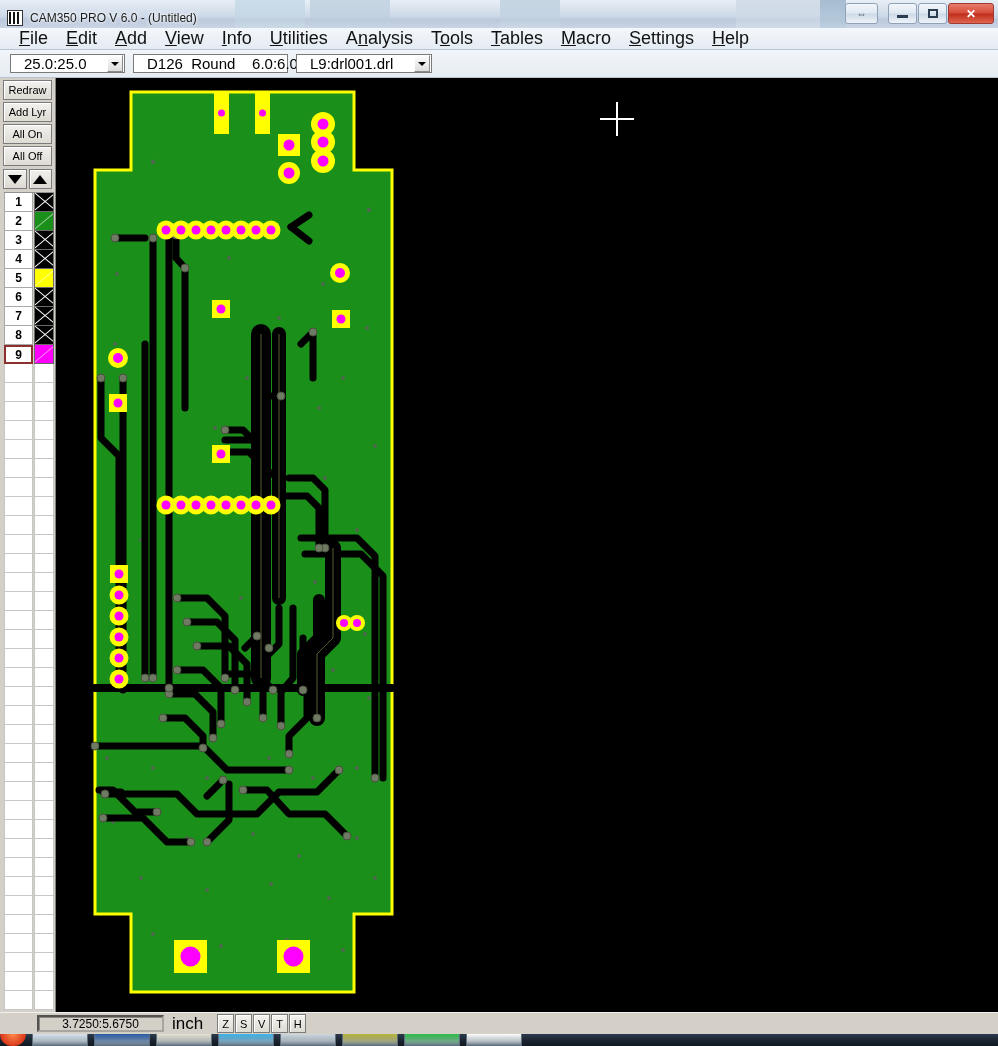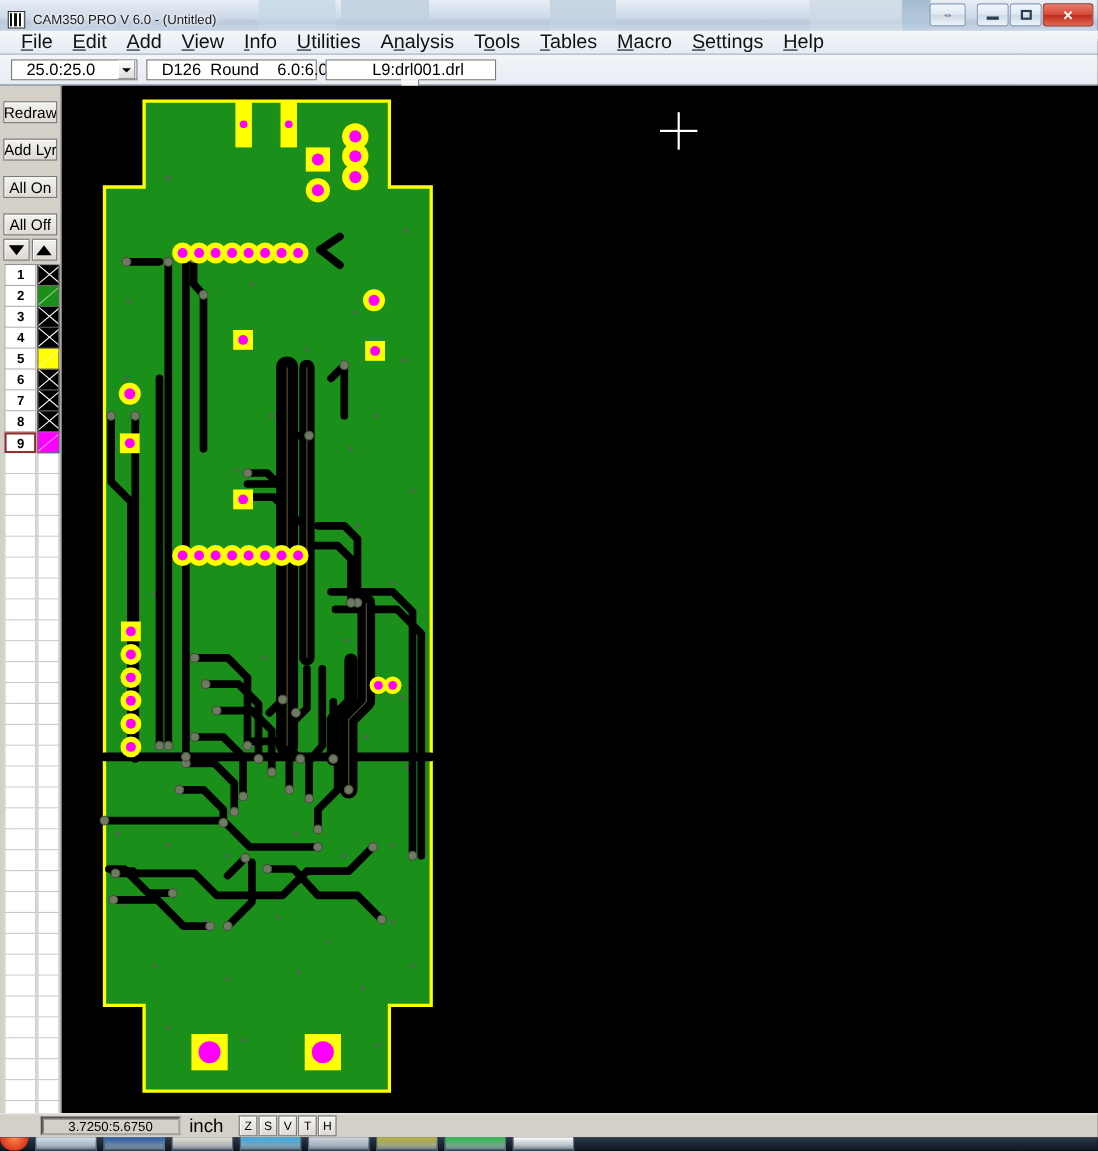--- a/index.html
+++ b/index.html
@@ -83,35 +83,35 @@
   .combo .cval { font-size:15px; color:#000; padding-left:13px; white-space:pre; flex:1; }
   .combo .carrow {
     width:16px; height:17px; margin:0 1px 0 0;
     background:linear-gradient(180deg,#fdfdfd,#dcdcdc);
     border:1px solid #8a8a8a; border-top-color:#fff; border-left-color:#fff;
     display:flex; align-items:center; justify-content:center; flex:none;
   }
   .carrow:after { content:""; border-left:4px solid transparent; border-right:4px solid transparent; border-top:4px solid #000; }
   #combo-grid   { width:115px; }
   #combo-dcode  { width:155px; }
-  #combo-layer  { width:155px;flex-direction:column; }
+  #combo-layer  { width:136px; }
 
   
   #sidebar {
     position:absolute; left:0; top:78px; width:56px; bottom:34px;
     background:#d4d0c8;
     border-right:1px solid #808080;
     overflow:hidden;
   }
   .side-btn {
-    margin:14px 3px 0 3px; height:20px;
+    margin:2px 3px 0 3px; height:20px;
     background:linear-gradient(180deg,#f2f1ee,#dedbd4);
     border:1px solid #7b7b7b;
     box-shadow: inset 1px 1px 0 #ffffff;
-    font-size:14px; color:#000;
+    font-size:11px; color:#000;
     display:flex; align-items:center; justify-content:center;
     white-space:nowrap; overflow:hidden;
   }
   #arrow-row { display:flex; margin:3px 3px 0 3px; gap:2px; }
   .arrow-btn {
     flex:1; height:20px;
     background:linear-gradient(180deg,#f2f1ee,#dcd9d2);
     border:1px solid #7b7b7b; box-shadow: inset 1px 1px 0 #ffffff;
     display:flex; align-items:center; justify-content:center;
   }

